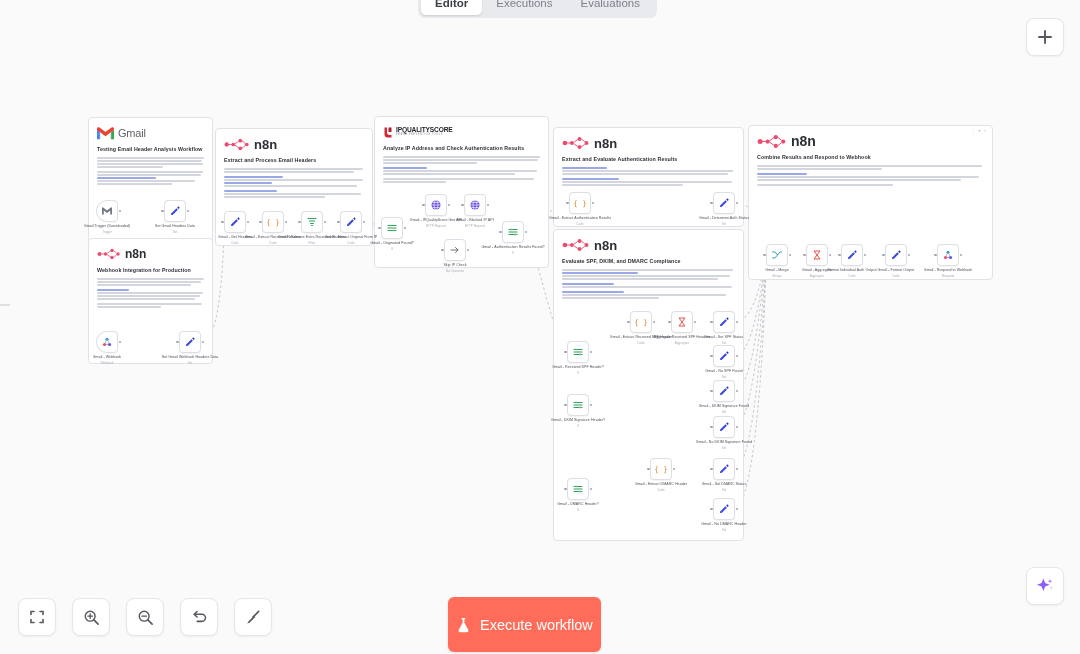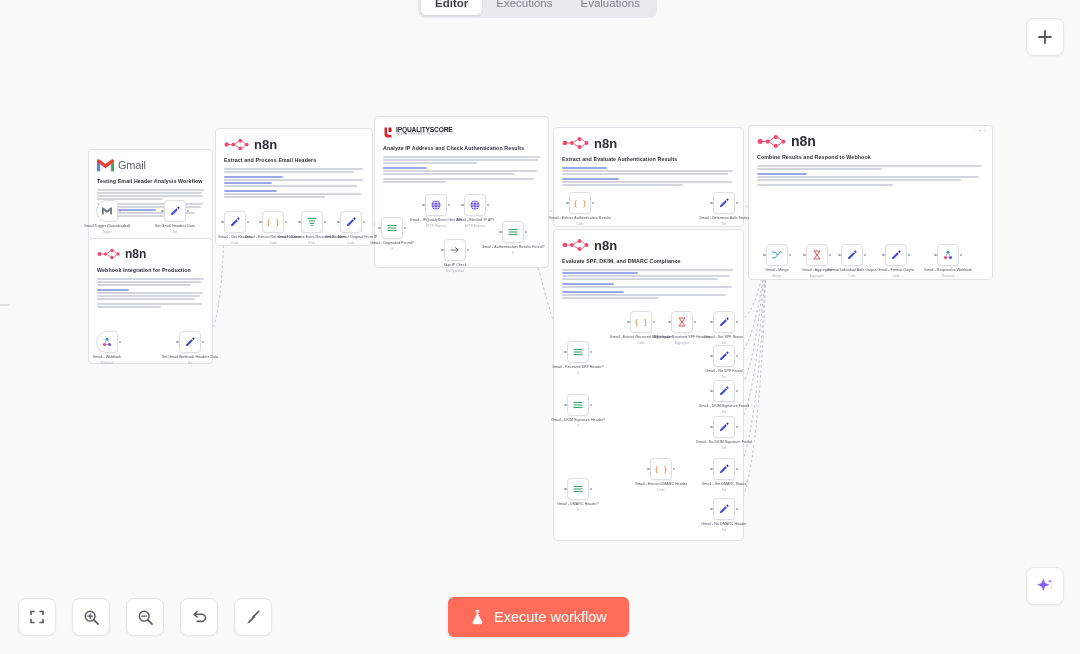--- a/index.html
+++ b/index.html
@@ -35,21 +35,21 @@
   #add-node-btn { right: 16px; top: 18px; }
   #ai-assist-btn { right: 16px; top: 567px; }
 
   
   .zoom-toolbar { position: absolute; left: 18px; top: 598px; display: flex; gap: 16px; }
   .zoom-toolbar .sq-btn { position: relative; left: auto; top: auto; width: 38px; height: 38px; }
 
   
   #execute-workflow-btn {
     position: absolute; left: 448px; top: 597px;
-    height: 40px; padding: 0 22px; background: #ff6d5a; color: #fff;
+    height: 55px; padding: 0 8px; background: #ff6d5a; color: #fff;
     border: none; border-radius: 6px; font-size: 14.5px; font-family: inherit;
     display: flex; align-items: center; gap: 9px; cursor: pointer;
     box-shadow: 0 1px 3px rgba(0,0,0,.10);
   }
 
   
   #canvas { position: absolute; inset: 0; }
   svg.edges { position: absolute; inset: 0; width: 1080px; height: 654px;
     pointer-events: none; }
   svg.edges path { fill: none; stroke: #b5b9c2; stroke-width: .8; }
@@ -151,21 +151,21 @@
       <path d="M789,255 L805,255"></path>
       <path d="M829,255 L840,255"></path>
       <path d="M864,255 L884,255"></path>
       <path class="dashed" d="M908,255 C920,255 926,248 936,248"></path>
       <path d="M908,255 L936,255"></path>
       <path d="M960,255 L972,255"></path>
 
       <path d="M0,305 L10,305"></path>
     </svg>
 
-    <div class="sticky" style="left:88px; top:117px; width:125px; height:126px;margin-top:32px;">
+    <div class="sticky" style="left:88px; top:117px; width:125px; height:126px;">
       <div class="sticky-inner">
         <div class="sticky-logo">
           <svg class="ic" width="17" height="13" viewBox="0 0 24 18">
             <path d="M2 17h4V8l6 4.5L18 8v9h4V1.5c0-1-1.2-1.6-2-1l-8 6-8-6c-.8-.6-2 0-2 1V17z" fill="#e8e8e8"></path>
             <path d="M0 17h4V7L0 4v13z" fill="#4285f4"></path>
             <path d="M20 17h4V4l-4 3v10z" fill="#34a853"></path>
             <path d="M0 4l4 3 8 6 8-6 4-3V2.4C24 .6 22 -.4 20.6.6L12 7 3.4.6C2 -.4 0 .6 0 2.4V4z" fill="#ea4335"></path>
             <path d="M0 2.4V4l4 3V7L0 2.4z" fill="#c5221f"></path>
           </svg>
           <span style="font-size:11px;color:#5f6368;letter-spacing:-.2px;">Gmail</span>

